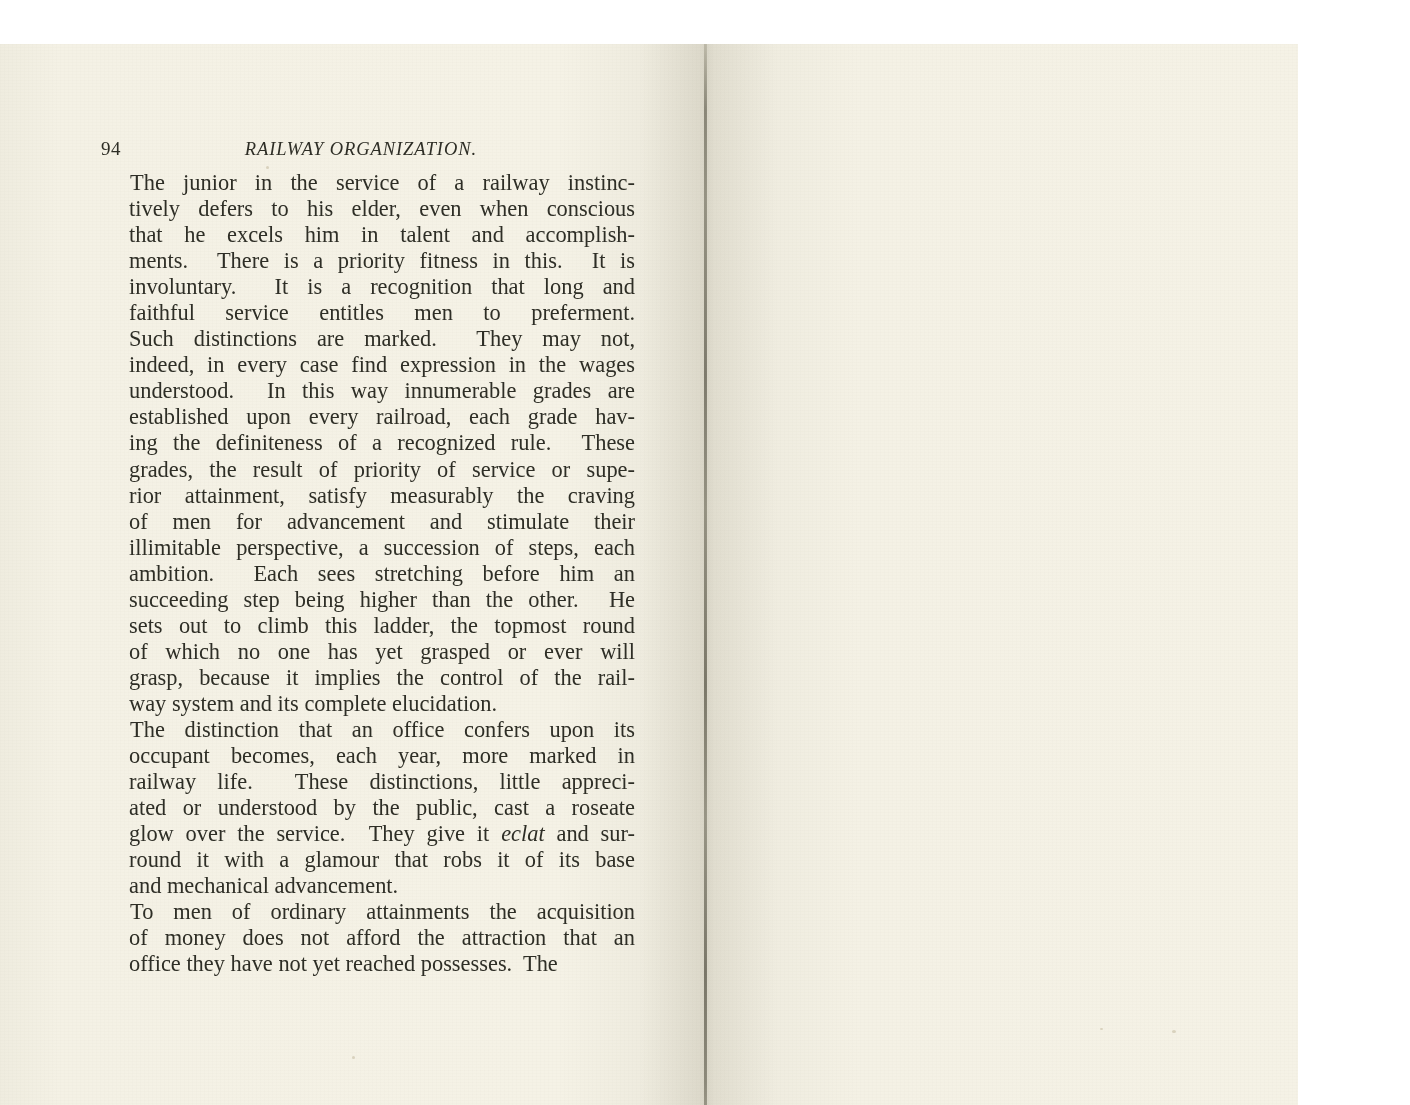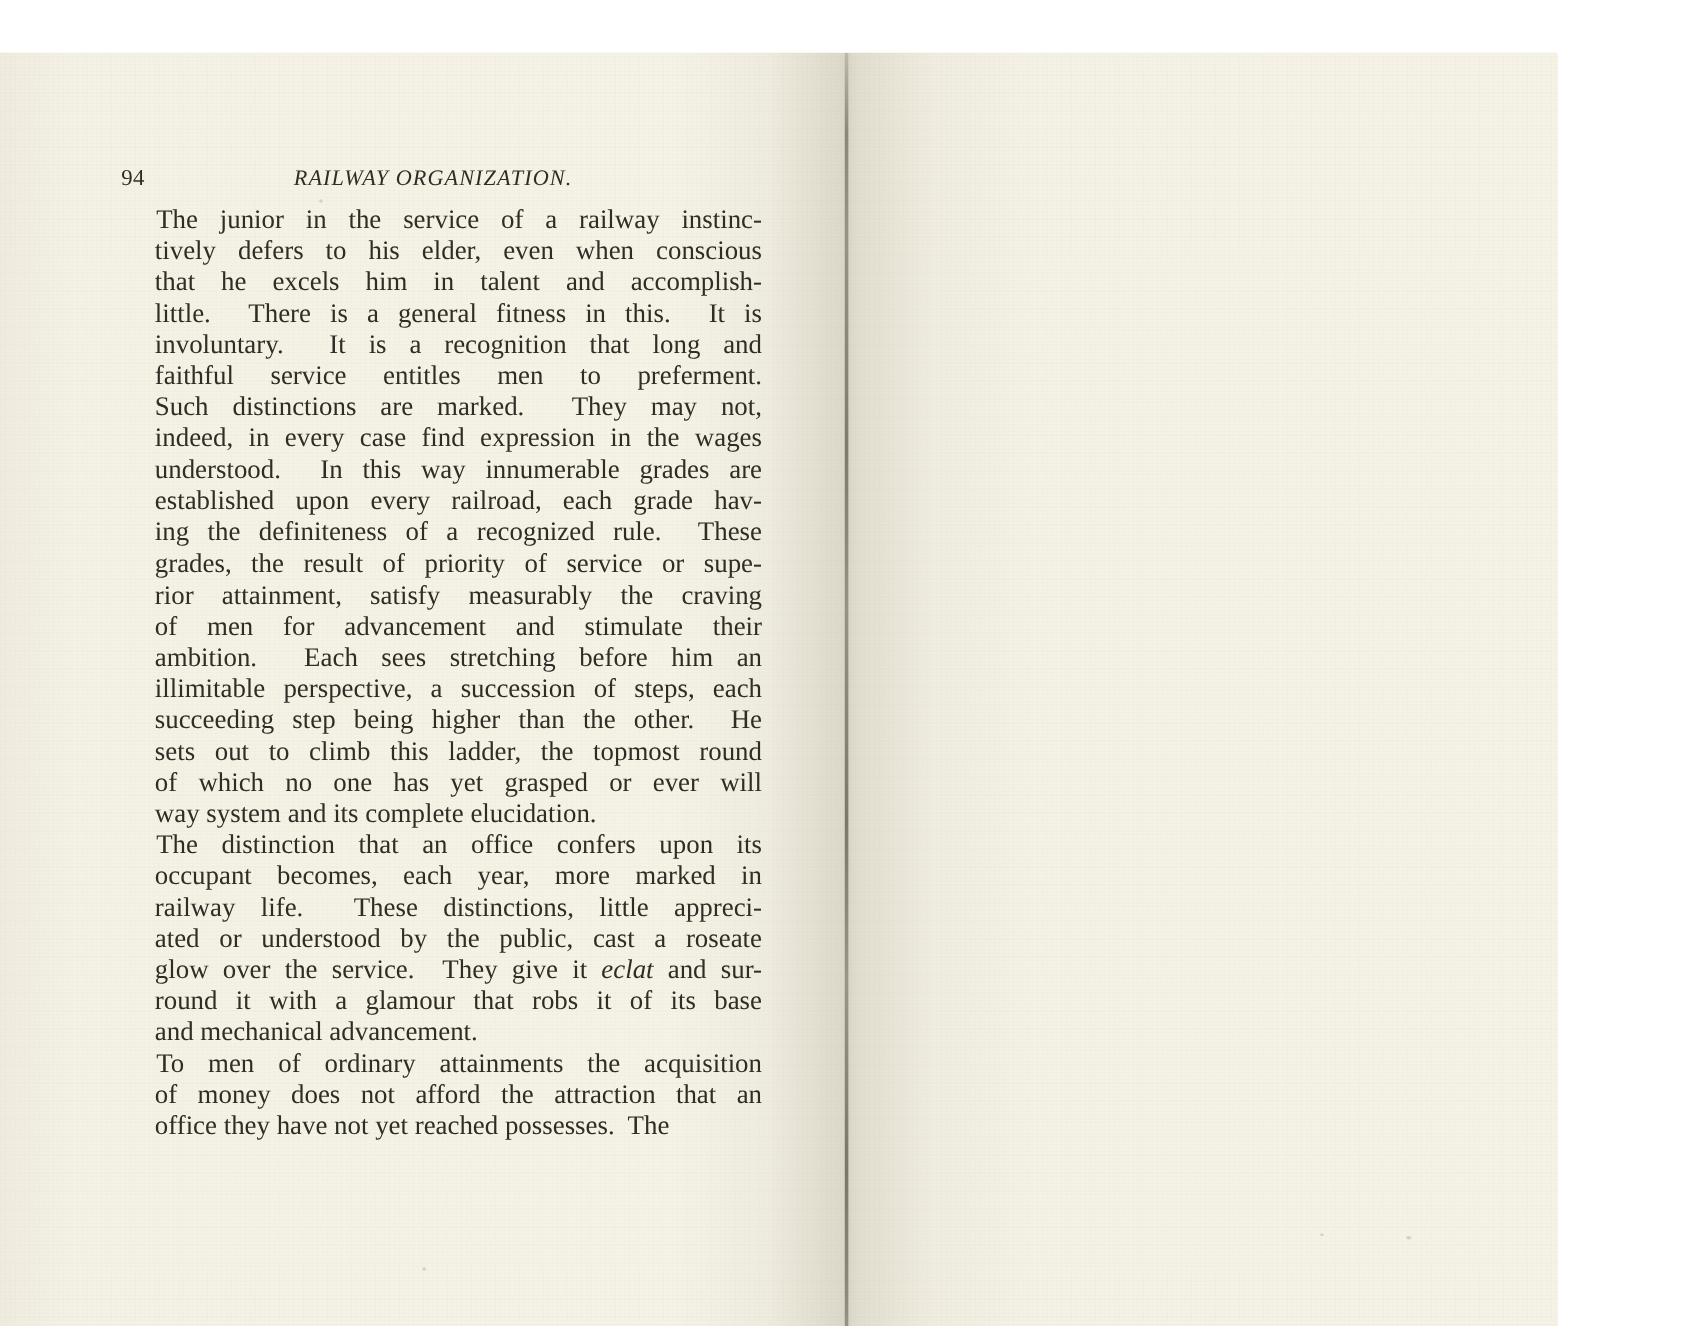--- a/index.html
+++ b/index.html
@@ -154,36 +154,37 @@
   <div class="page left">
     <div class="running-head">
       <span class="folio">94</span>
       <span class="head-title">RAILWAY ORGANIZATION.</span>
     </div>
     <div class="textblock">
         <p>
           <span class="ln first">The junior in the service of a railway instinc-</span>
           <span class="ln">tively defers to his elder, even when conscious</span>
           <span class="ln">that he excels him in talent and accomplish-</span>
-          <span class="ln">little.  There is a general fitness in this.  It is</span>
+          <span class="ln">ments.  There is a priority fitness in this.  It is</span>
           <span class="ln">involuntary.  It is a recognition that long and</span>
           <span class="ln">faithful service entitles men to preferment.</span>
           <span class="ln">Such distinctions are marked.  They may not,</span>
           <span class="ln">indeed, in every case find expression in the wages</span>
           <span class="ln">understood.  In this way innumerable grades are</span>
           <span class="ln">established upon every railroad, each grade hav-</span>
           <span class="ln">ing the definiteness of a recognized rule.  These</span>
           <span class="ln">grades, the result of priority of service or supe-</span>
           <span class="ln">rior attainment, satisfy measurably the craving</span>
           <span class="ln">of men for advancement and stimulate their</span>
+          <span class="ln">illimitable perspective, a succession of steps, each</span>
           <span class="ln">ambition.  Each sees stretching before him an</span>
-          <span class="ln">illimitable perspective, a succession of steps, each</span>
           <span class="ln">succeeding step being higher than the other.  He</span>
           <span class="ln">sets out to climb this ladder, the topmost round</span>
           <span class="ln">of which no one has yet grasped or ever will</span>
+          <span class="ln">grasp, because it implies the control of the rail-</span>
           <span class="ln last">way system and its complete elucidation.</span>
         </p>
         <p>
           <span class="ln first">The distinction that an office confers upon its</span>
           <span class="ln">occupant becomes, each year, more marked in</span>
           <span class="ln">railway life.  These distinctions, little appreci-</span>
           <span class="ln">ated or understood by the public, cast a roseate</span>
           <span class="ln">glow over the service.  They give it <span class="ital">eclat</span> and sur-</span>
           <span class="ln">round it with a glamour that robs it of its base</span>
           <span class="ln last">and mechanical advancement.</span>

